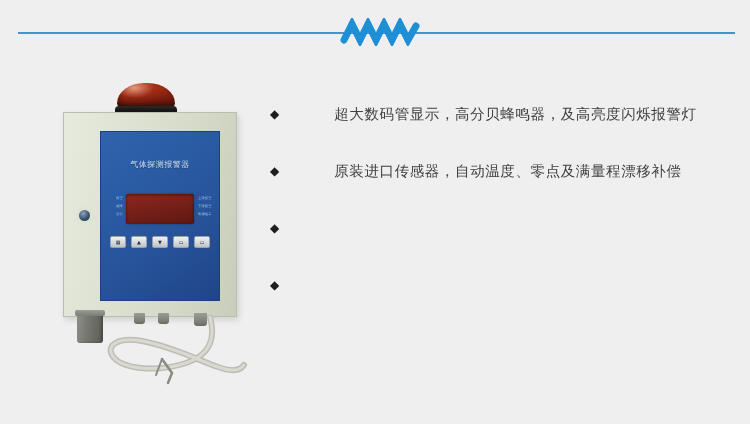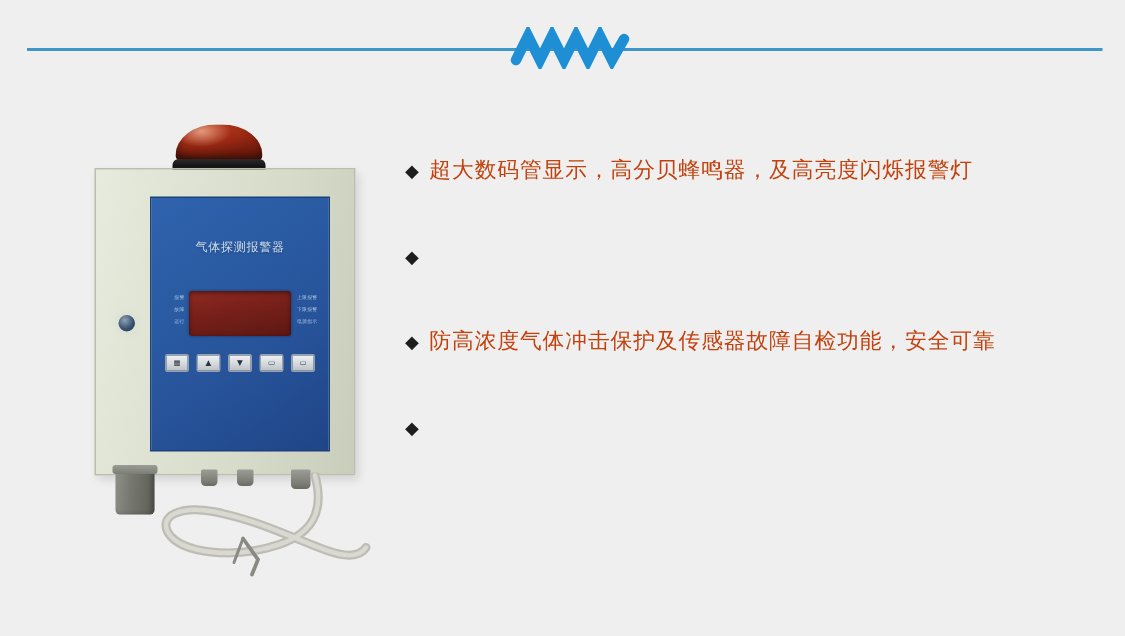--- a/index.html
+++ b/index.html
@@ -251,24 +251,25 @@
   .feature-bullet {
     font-size: 12px;
     line-height: 20px;
     color: #1d1d1d;
     margin-right: 7px;
     flex: 0 0 auto;
   }
   .feature-text {
     font-size: 14.5px;
     line-height: 20px;
-    color: #c2410c;
+    color: #404040;
     letter-spacing: 0.6px;
     font-family: "DejaVu Sans", "Liberation Sans", sans-serif;
     white-space: nowrap;
+    margin-left: 48px;
   }
 </style>
 </head>
 <body>
 
 <div class="divider-wrap">
   <div class="divider-line"></div>
   <div class="divider-zigzag">
     <svg width="82" height="28" viewBox="0 0 82 28">
       <path d="M4 22 L12 6 L20 22 L28 6 L36 22 L44 6 L52 22 L60 6 L68 22 L76 8" fill="none" stroke="#1e8fd5" stroke-width="7" stroke-linecap="round" stroke-linejoin="miter"></path>
@@ -343,21 +344,21 @@
   </div>
 </div>
 
 <div class="features">
   <div class="feature-item">
     <span class="feature-bullet">◆</span>
     <span class="feature-text">超大数码管显示，高分贝蜂鸣器，及高亮度闪烁报警灯</span>
   </div>
   <div class="feature-item">
     <span class="feature-bullet">◆</span>
+    <span class="feature-text">原装进口传感器，自动温度、零点及满量程漂移补偿</span>
   </div>
   <div class="feature-item">
     <span class="feature-bullet">◆</span>
-    <span class="feature-text">防高浓度气体冲击保护及传感器故障自检功能，安全可靠</span>
   </div>
   <div class="feature-item">
     <span class="feature-bullet">◆</span>
   </div>
 </div>
 
 </body></html>

